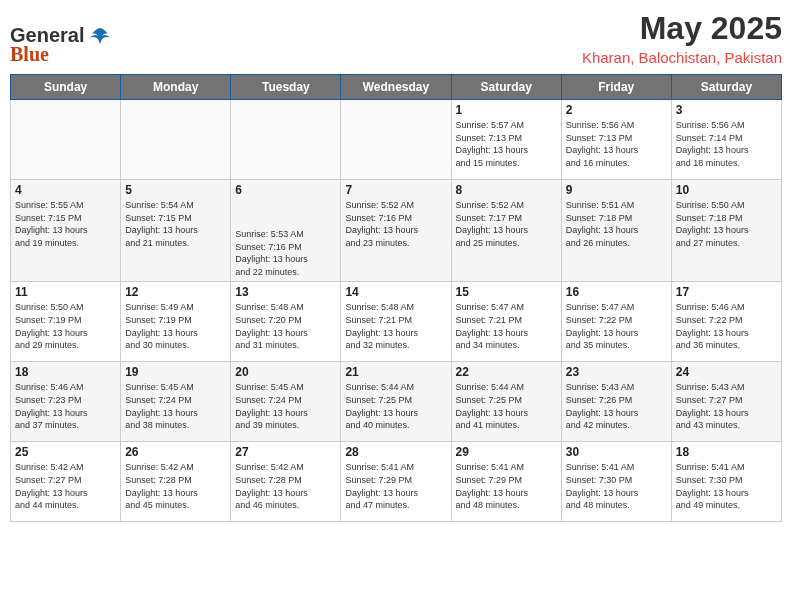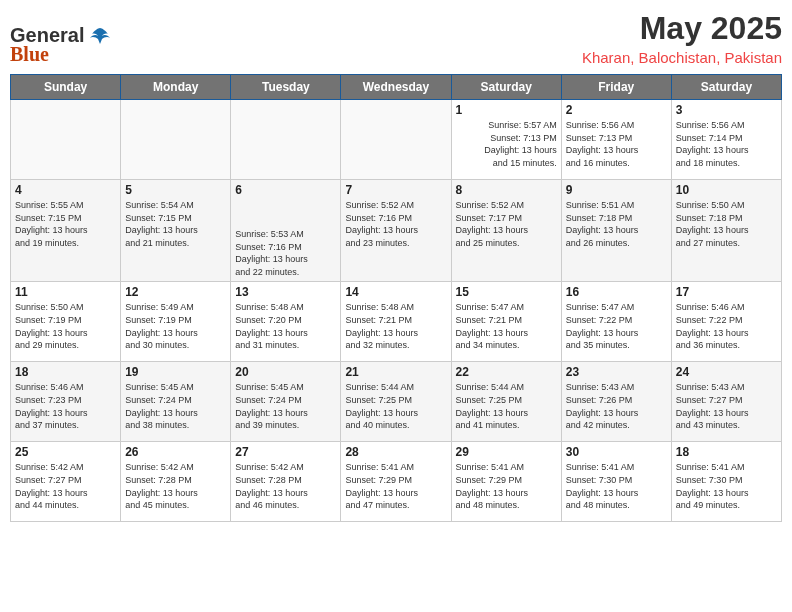--- a/index.html
+++ b/index.html
@@ -115,21 +115,21 @@
     </tr>
   </thead>
   <tbody id="calendar-body">
   <tr>
         <td class="empty"></td>
         <td class="empty"></td>
         <td class="empty"></td>
         <td class="empty"></td>
         <td>
           <span class="day-num">1</span>
-          <div class="day-info" style="white-space: pre-line; text-align: right;">Sunrise: 5:57 AM
+          <div class="day-info" style="white-space: pre-line;">Sunrise: 5:57 AM
 Sunset: 7:13 PM
 Daylight: 13 hours
 and 15 minutes.</div>
         </td>
         <td>
           <span class="day-num">2</span>
           <div class="day-info" style="white-space: pre-line;">Sunrise: 5:56 AM
 Sunset: 7:13 PM
 Daylight: 13 hours
 and 16 minutes.</div>

